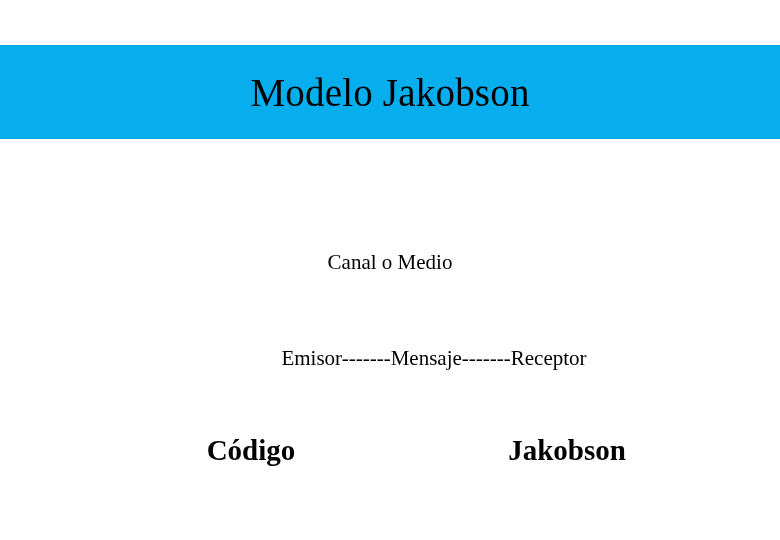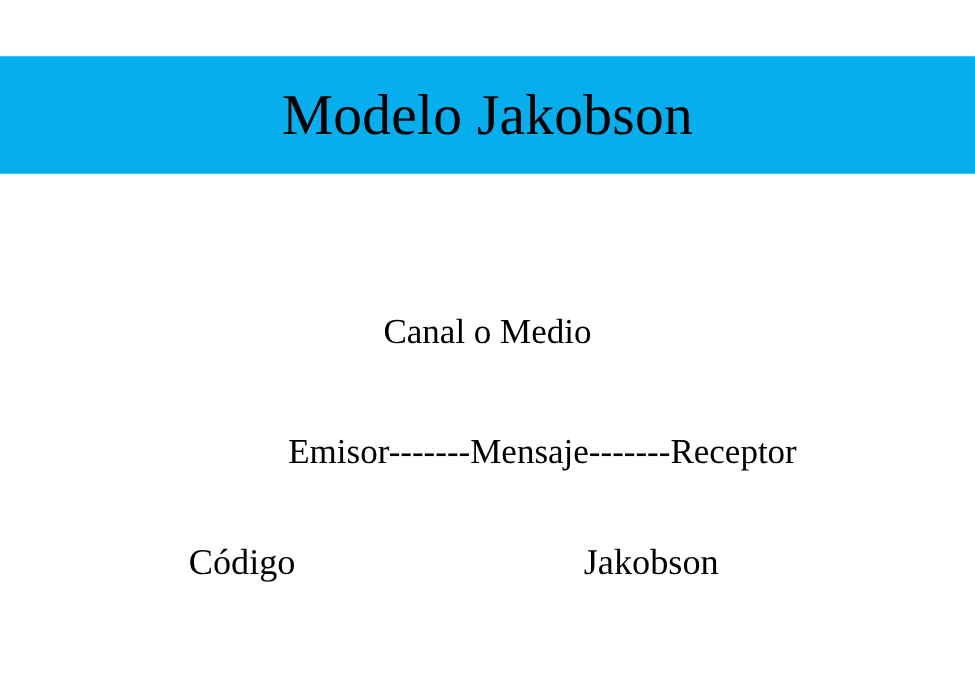--- a/index.html
+++ b/index.html
@@ -28,41 +28,41 @@
     top: 45px;
     width: 780px;
     height: 94px;
     background: #06aeee;
     display: flex;
     align-items: center;
     justify-content: center;
   }
   #title-text {
     font-family: "Liberation Serif", "DejaVu Serif", serif;
-    font-size: 46px;
+    font-size: 39px;
     line-height: 1;
     color: #000000;
     letter-spacing: 0.2px;
     white-space: nowrap;
   }
   #body-area {
     position: absolute;
     left: 0;
     top: 139px;
     width: 780px;
     height: 401px;
   }
   .body-line {
     position: absolute;
     left: 0;
     width: 780px;
     text-align: center;
     color: #000000;
     font-family: "Liberation Serif", "DejaVu Serif", serif;
-    font-size: 28px;
+    font-size: 21px;
     line-height: 1;
     white-space: nowrap;
   }
   #line-canal {
     top: 113px;
   }
   #line-flow {
     top: 209px;
     letter-spacing: 0px;
     margin-left: 44px;
@@ -74,21 +74,22 @@
     width: 780px;
     height: 40px;
   }
   .bottom-cell {
     position: absolute;
     color: #000000;
     font-family: "Liberation Serif", "DejaVu Serif", serif;
     font-size: 29px;
     line-height: 1;
     white-space: nowrap;
-    text-align: left;
+    text-align: center;
+    font-weight: bold;
   }
   #cell-codigo {
     left: 151px;
     width: 200px;
   }
   #cell-referente {
     left: 467px;
     width: 200px;
   }
   .flow-node { }

